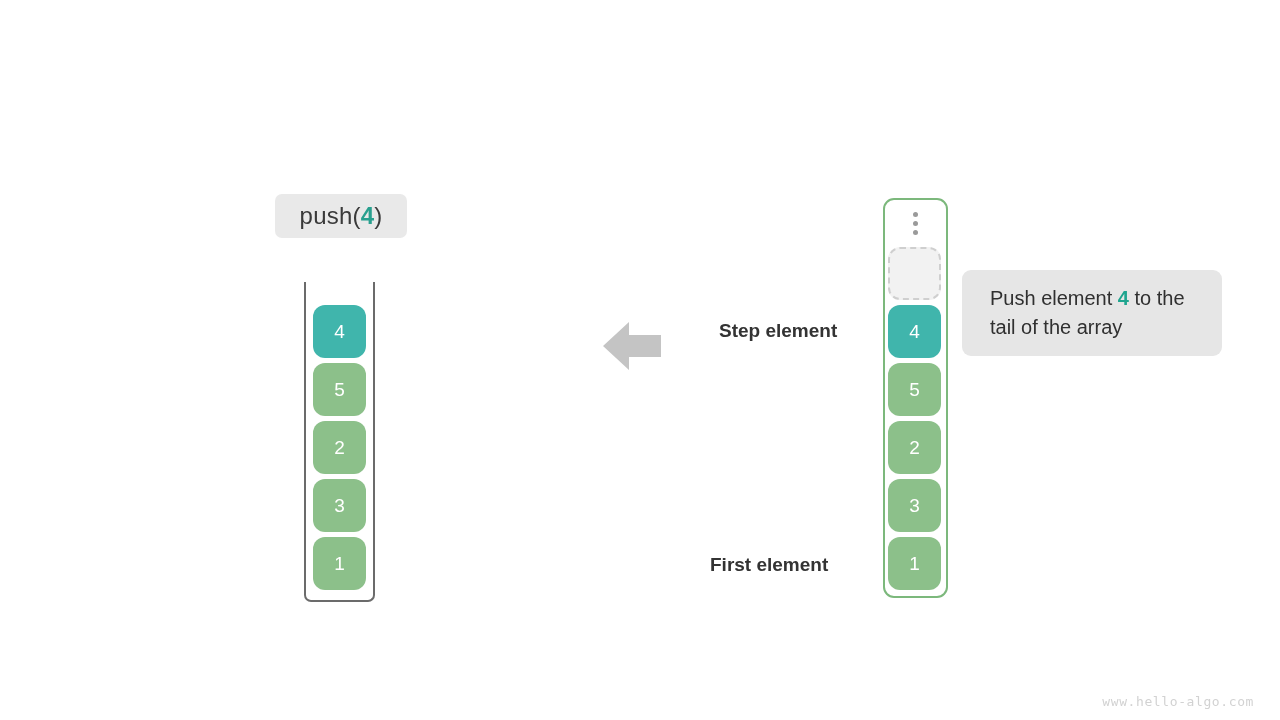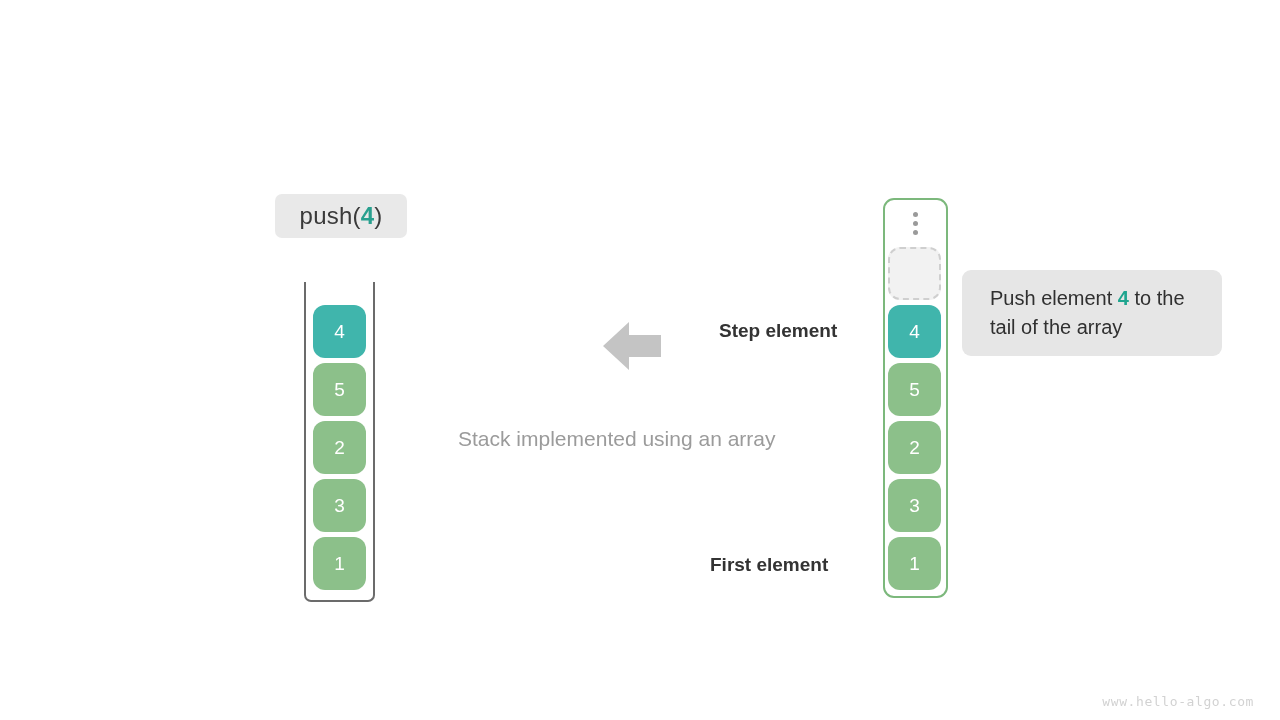--- a/index.html
+++ b/index.html
@@ -235,21 +235,20 @@
     <div class="cell">5</div>
     <div class="cell">2</div>
     <div class="cell">3</div>
     <div class="cell">1</div>
   </div>
 
   <svg class="arrow-left" viewBox="0 0 58 56">
     <polygon points="0,28 26,4 26,17 58,17 58,39 26,39 26,52" fill="#c4c4c4"></polygon>
   </svg>
   <div class="label-last">Step element</div>
-  <div class="caption">Stack implemented using an array</div>
   <div class="label-first">First element</div>
 
   <div class="array-frame"></div>
   <div class="array-dots">
     <i></i>
     <i></i>
     <i></i>
   </div>
   <div class="array-slot-empty"></div>
   <div class="array-cells">

